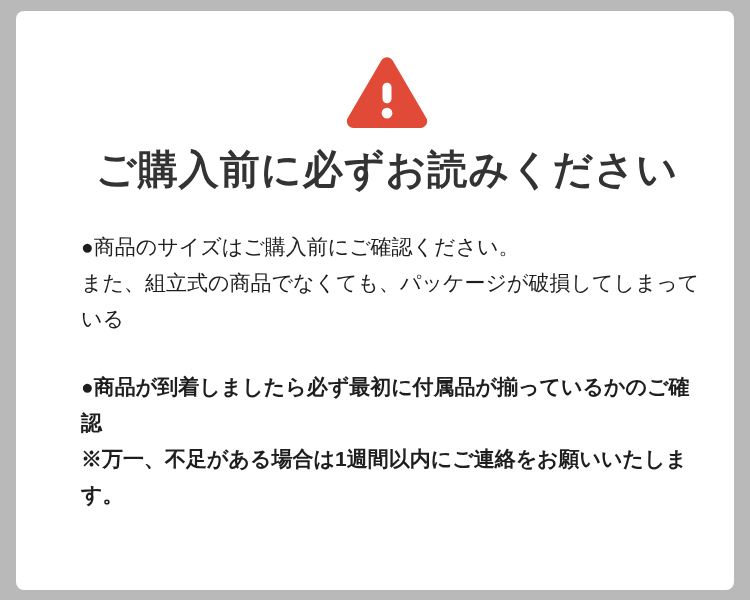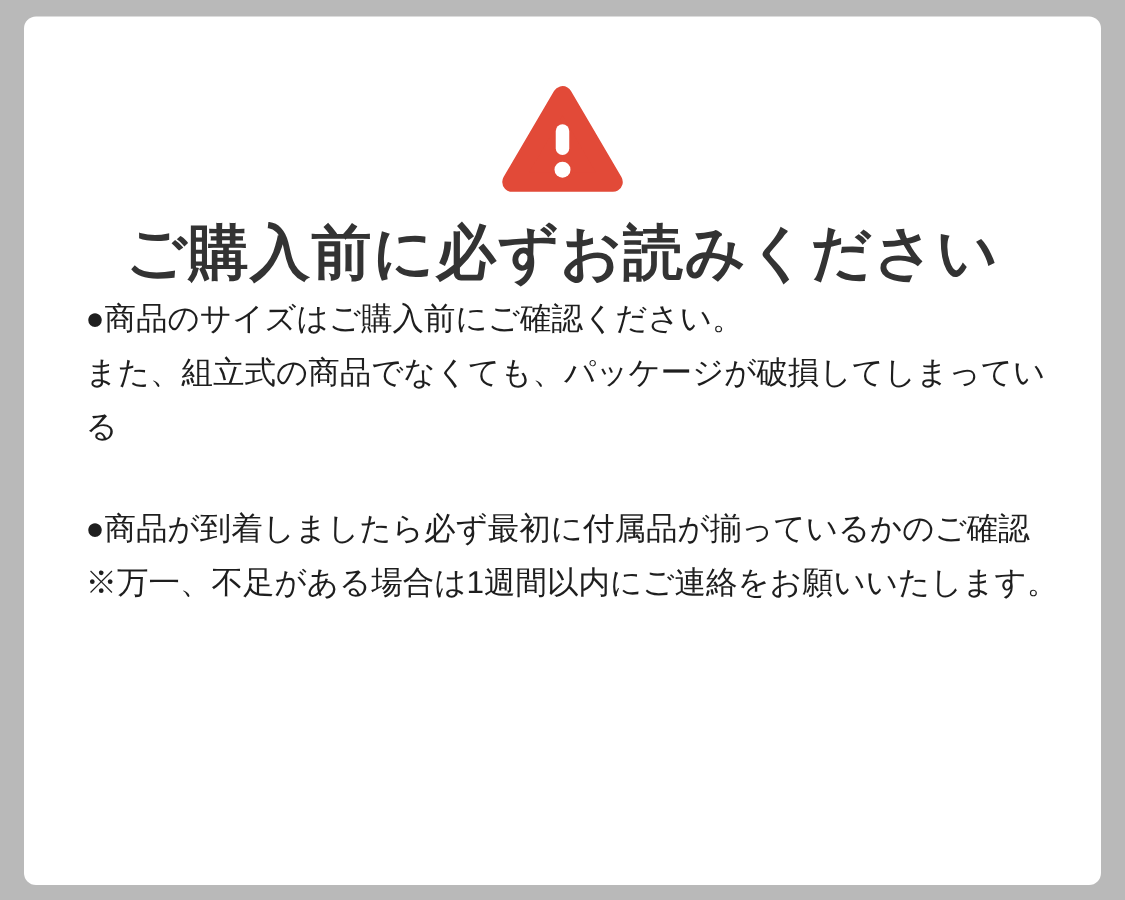--- a/index.html
+++ b/index.html
@@ -25,20 +25,21 @@
     background: var(--frame);
   }
   .panel {
     position: absolute;
     left: 16px;
     right: 16px;
     top: 11px;
     bottom: 10px;
     background: var(--panel);
     border-radius: 8px;
+    padding-left: 24px;
   }
   .icon-wrap {
     width: 82px;
     height: 76px;
     margin: 42px auto 0 auto;
   }
   .icon-wrap svg {
     display: block;
     width: 82px;
     height: 76px;
@@ -55,31 +56,33 @@
   .title {
     margin: 14px 0 0 0;
     text-align: center;
     font-size: 40px;
     line-height: 52px;
     font-weight: 700;
     letter-spacing: 1px;
     color: var(--title);
   }
   .body-text {
+    margin-top: 34px;
     padding: 0 28px 0 41px;
     font-size: 21px;
     line-height: 36px;
     font-weight: 500;
     color: var(--text);
   }
   .para {
     margin: 0;
   }
   .para + .para {
     margin-top: 32px;
+    font-weight: bold;
   }
   .line {
     display: block;
   }
   .line.red {
     color: var(--accent);
   }
 </style>
 </head>
 <body>

